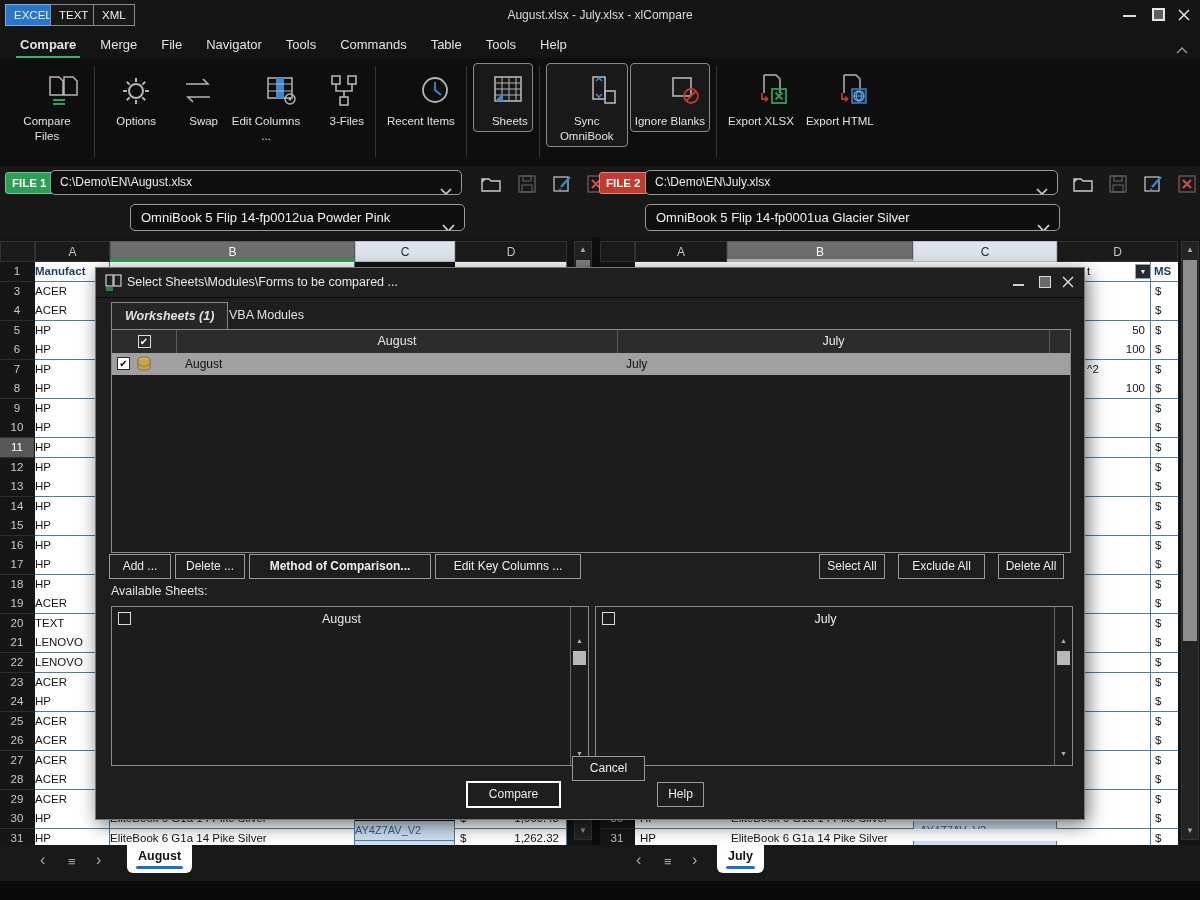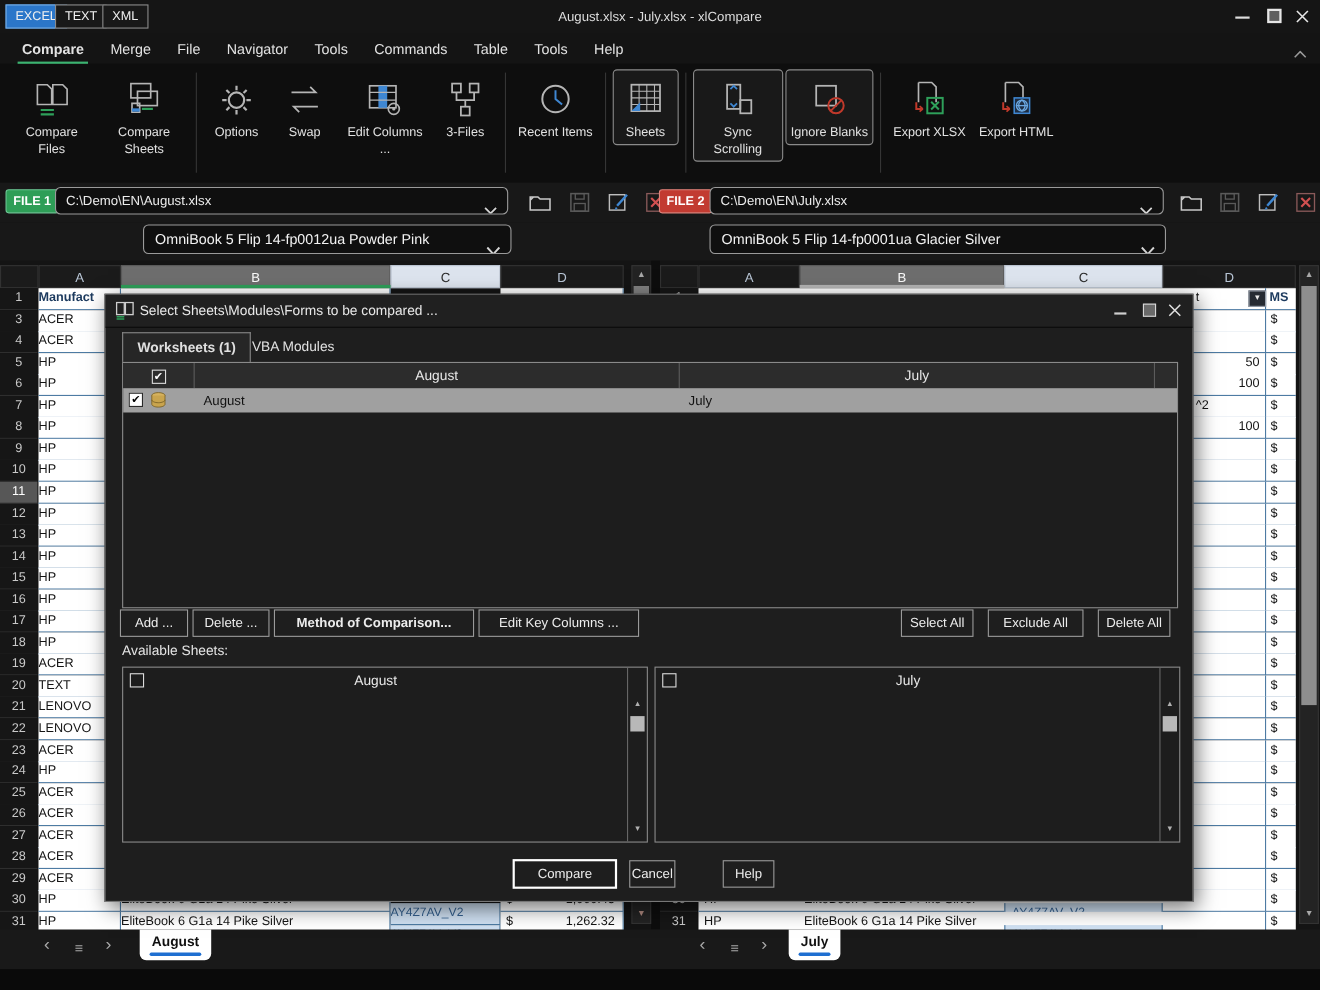--- a/index.html
+++ b/index.html
@@ -19,21 +19,21 @@
   
   .menubar{position:absolute;top:30px;left:0;right:0;height:28px;background:#141414;
            display:flex;align-items:center;padding-left:18px;gap:20px;font-size:13px;color:#e3e3e3;}
   .menu-item{position:relative;padding:0 2px;}
   .menu-item.active{font-weight:bold;}
   .menu-item.active::after{content:"";position:absolute;left:-2px;right:-2px;bottom:-7px;height:3px;background:#3cb371;}
   .ribbon-collapse{position:absolute;right:12px;top:40px;}
   
   .toolbar{position:absolute;top:58px;left:0;right:0;height:108px;background:#0e0e0e;
            display:flex;align-items:flex-start;padding:5px 0 0 5px;}
-  .tbtn{display:flex;flex-direction:column;align-items:center;min-width:50px;max-width:72px;
+  .tbtn{display:flex;flex-direction:column;align-items:flex-end;min-width:50px;max-width:72px;
         padding:4px 4px 2px;margin:0 1px;border:1px solid transparent;border-radius:4px;
         font-size:11.5px;line-height:1.3;color:#e2e2e2;text-align:center;}
   .tbtn .ticon{height:46px;display:flex;align-items:center;justify-content:center;}
   .tbtn.selected{border-color:#8a8a8a;background:#191919;}
   .tb-divider{width:1px;align-self:stretch;background:#353535;margin:3px 5px 14px;}
   
   .filebar{position:absolute;top:166px;left:0;right:0;height:36px;background:#181818;}
   .file-badge{position:absolute;top:6px;height:20px;line-height:20px;padding:0 6px;font-weight:bold;
               font-size:11.5px;color:#fff;border-radius:3px;border:1px solid;}
   #badge1{left:5px;background:#2e9e57;border-color:#6cc694;}
@@ -87,42 +87,42 @@
   
   .dialog{position:absolute;left:95px;top:267px;width:990px;height:553px;background:#1e1e1e;
           border:1px solid #777;box-sizing:border-box;z-index:10;box-shadow:3px 5px 18px rgba(0,0,0,.55);}
   .dlg-titlebar{position:absolute;top:0;left:0;right:0;height:29px;background:#202020;border-bottom:1px solid #0a0a0a;}
   .dlg-title{position:absolute;left:31px;top:7px;font-size:12.5px;color:#e8e8e8;}
   .dlg-icon{position:absolute;left:9px;top:6px;}
   .dlg-min{position:absolute;right:60px;top:16px;width:11px;height:2px;background:#cfcfcf;}
   .dlg-max{position:absolute;right:33px;top:8px;width:12px;height:12px;background:#6a6a6a;border:1.5px solid #d8d8d8;box-sizing:border-box;}
   .dlg-close{position:absolute;right:9px;top:7px;width:14px;height:14px;}
   .dlg-tab{position:absolute;top:34px;height:27px;line-height:27px;font-size:12.5px;color:#e0e0e0;padding:0 13px;}
-  #tab-worksheets{left:15px;font-weight:bold;border:1px solid #888;border-bottom:none;background:#262626;}
+  #tab-worksheets{left:15px;font-weight:bold;border:1px solid #888;border-bottom:none;background:#262626;font-style:italic;}
   #tab-vba{left:120px;}
   .dlg-table{position:absolute;left:15px;top:61px;width:960px;height:224px;border:1px solid #8a8a8a;
              background:#1d1d1d;box-sizing:border-box;}
   .dt-hdr{position:absolute;top:0;left:0;right:0;height:23px;background:#2c2c2c;border-bottom:1px solid #666;}
   .dt-hcell{position:absolute;top:0;height:23px;line-height:23px;text-align:center;font-size:12.5px;color:#e8e8e8;border-right:1px solid #5c5c5c;box-sizing:border-box;}
   .dt-row{position:absolute;top:23px;left:0;right:0;height:22px;background:#a0a0a0;color:#111;font-size:12px;}
   .cb{width:13px;height:13px;box-sizing:border-box;display:inline-block;font-size:10px;line-height:11px;text-align:center;}
   .cb.dark{border:1px solid #dcdcdc;color:#fff;}
   .cb.light{border:1px solid #2a2a2a;background:#fff;color:#000;}
   .dlg-btn{position:absolute;height:25px;line-height:23px;background:#1e1e1e;border:1px solid #9a9a9a;
            color:#ececec;font-size:12px;text-align:center;box-sizing:border-box;}
   .dlg-label{position:absolute;font-size:12.5px;color:#e4e4e4;}
   .dlg-panel{position:absolute;top:338px;width:478px;height:160px;border:1px solid #8a8a8a;background:#1d1d1d;box-sizing:border-box;}
   .panel-title{position:absolute;top:5px;left:0;right:17px;text-align:center;font-size:12.5px;color:#e8e8e8;}
   .panel-cb{position:absolute;left:6px;top:5px;}
   .panel-sb{position:absolute;top:0;bottom:0;right:0;width:17px;border-left:1px solid #666;}
   .panel-sb .up{position:absolute;top:30px;left:0;right:0;text-align:center;font-size:7px;color:#b0b0b0;}
   .panel-sb .dn{position:absolute;bottom:8px;left:0;right:0;text-align:center;font-size:7px;color:#b0b0b0;}
   .panel-sb .th{position:absolute;left:2px;right:2px;top:44px;height:14px;background:#b8b8b8;}
   #btn-compare{left:370px;top:513px;width:95px;height:27px;border:2px solid #fff;line-height:23px;}
-  #btn-cancel{left:476px;top:514px;width:42px;height:25px;}
+  #btn-cancel{left:476px;top:488px;width:73px;height:25px;}
   #btn-help{left:561px;top:514px;width:47px;height:25px;}
 </style>
 </head>
 <body>
 
 <div class="app">
 
   <div class="titlebar">
     <div class="mode-tab" id="mt-excel">EXCEL</div>
     <div class="mode-tab" id="mt-text">TEXT</div>
@@ -157,32 +157,20 @@
   <div class="toolbar">
     <div class="tbtn">
       <div class="ticon">
         <svg width="40" height="40" viewBox="0 0 40 40" fill="none">
           <path d="M7 6h9l4 4v14H7z M21 6h9l4 4v14h-13z" stroke="#b5b5b5" stroke-width="1.5"></path>
           <path d="M10 29h12 M10 33h12" stroke="#2ea05a" stroke-width="2"></path>
         </svg>
       </div>
       <span>Compare Files</span>
     </div>
-    <div class="tbtn">
-      <div class="ticon">
-        <svg width="40" height="40" viewBox="0 0 40 40" fill="none">
-          <rect x="8" y="5" width="18" height="13" stroke="#b5b5b5" stroke-width="1.5"></rect>
-          <rect x="14" y="12" width="18" height="13" stroke="#b5b5b5" stroke-width="1.5"></rect>
-          <path d="M9 23h7v8h-7z" stroke="#b5b5b5" stroke-width="1.5"></path>
-          <path d="M9 29h7" stroke="#3f87d2" stroke-width="3"></path>
-          <path d="M18 28h10" stroke="#2ea05a" stroke-width="2"></path>
-        </svg>
-      </div>
-      <span>Compare Sheets</span>
-    </div>
     <div class="tb-divider"></div>
     <div class="tbtn">
       <div class="ticon">
         <svg width="40" height="40" viewBox="0 0 40 40" fill="none" stroke="#b5b5b5" stroke-width="2">
           <circle cx="20" cy="20" r="7"></circle>
           <path d="M20 7v4 M20 29v4 M7 20h4 M29 20h4 M10.8 10.8l2.8 2.8 M26.4 26.4l2.8 2.8 M10.8 29.2l2.8-2.8 M26.4 13.6l2.8-2.8"></path>
         </svg>
       </div>
       <span>Options</span>
     </div>
@@ -241,21 +229,21 @@
     <div class="tb-divider"></div>
     <div class="tbtn selected">
       <div class="ticon">
         <svg width="40" height="40" viewBox="0 0 40 40" fill="none">
           <rect x="10" y="6" width="12" height="22" stroke="#b5b5b5" stroke-width="1.6"></rect>
           <rect x="22" y="20" width="10" height="12" stroke="#b5b5b5" stroke-width="1.6"></rect>
           <path d="M13 10l3-3 3 3" stroke="#3f87d2" stroke-width="1.6"></path>
           <path d="M13 23l3 3 3-3" stroke="#3f87d2" stroke-width="1.6"></path>
         </svg>
       </div>
-      <span>Sync Scrolling</span>
+      <span>Sync OmniBook</span>
     </div>
     <div class="tbtn selected">
       <div class="ticon">
         <svg width="40" height="40" viewBox="0 0 40 40" fill="none">
           <rect x="8" y="7" width="18" height="18" stroke="#b5b5b5" stroke-width="1.6"></rect>
           <circle cx="26" cy="25" r="7" stroke="#c0392b" stroke-width="1.8"></circle>
           <path d="M21 30 L31 20" stroke="#c0392b" stroke-width="1.8"></path>
         </svg>
       </div>
       <span>Ignore Blanks</span>

